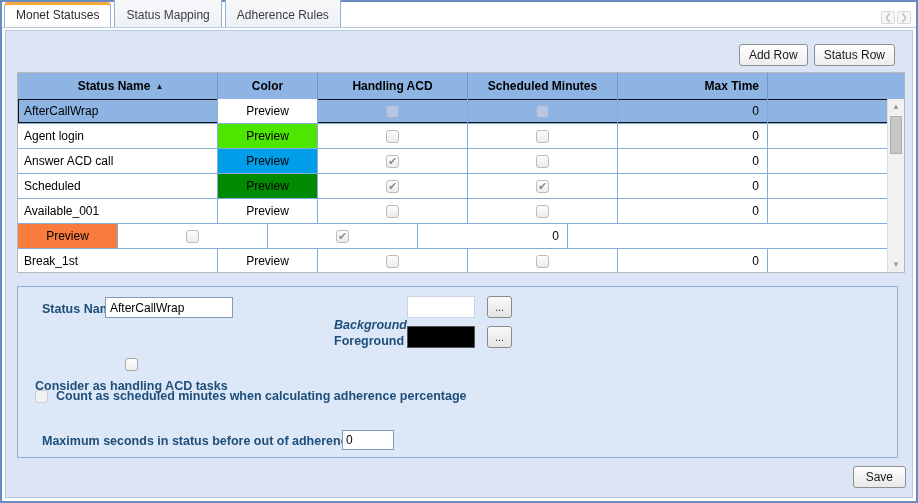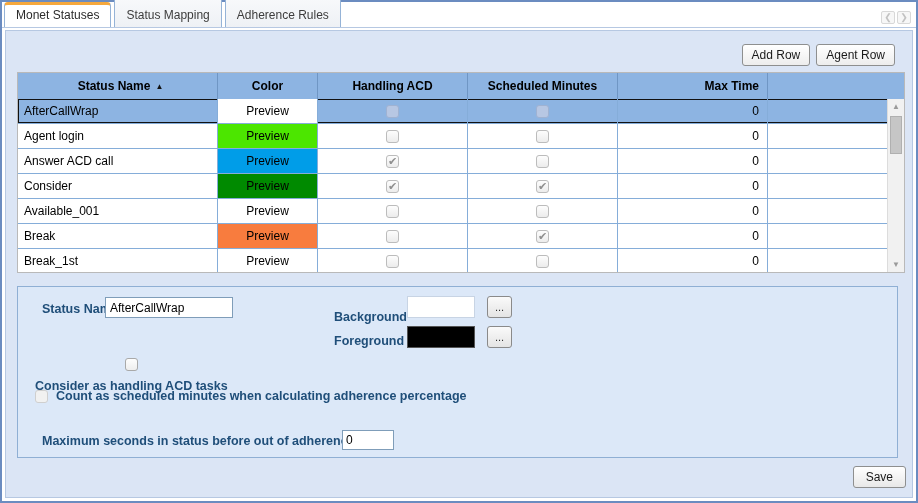--- a/index.html
+++ b/index.html
@@ -150,21 +150,21 @@
   }
   .flabel { color:#1f4e79; font-weight:bold; font-size:12.5px; }
   .f-status-label { position:absolute; left:24px; top:15px; }
   .f-status-input {
     position:absolute; left:87px; top:10px;
     width:128px; height:21px;
     border:1px solid #7f9db9; background:#fff;
     font-family:"Liberation Sans",sans-serif; font-size:12px;
     padding:0 4px; color:#000;
   }
-  .f-bg-label { position:absolute; left:316px; top:23px; }
+  .f-bg-label { position:absolute; left:316px; top:31px;font-style:italic; }
   .f-fg-label { position:absolute; left:316px; top:47px; }
   .swatch {
     position:absolute; left:389px;
     width:68px; height:22px;
     border:1px solid #c8d4e4;
   }
   .f-bg-swatch { top:9px; }
   .f-fg-swatch { top:39px; border-color:#555; }
   .dots-btn {
     position:absolute; left:469px;
@@ -214,21 +214,21 @@
     <div class="tab-nav">
       <div class="tab-nav-btn">❮</div>
       <div class="tab-nav-btn">❯</div>
     </div>
   </div>
 
   <div class="content">
 
     <div class="toolbar">
       <button class="btn">Add Row</button>
-      <button class="btn">Agent Row</button>
+      <button class="btn">Status Row</button>
     </div>
 
     <div class="grid-wrap">
       <div class="grid-header">
         <div class="hcell c-name">
           <span>Status Name</span>
           <span class="sort">▲</span>
         </div>
         <div class="hcell c-color">
           <span>Color</span>
@@ -277,21 +277,21 @@
         </div>
         <div class="gcell c-hacd">
           <span class="cbx">✔</span>
         </div>
         <div class="gcell c-sched">
           <span class="cbx"></span>
         </div>
         <div class="gcell c-max">0</div>
       </div>
           <div class="grow">
-        <div class="gcell c-name">Consider</div>
+        <div class="gcell c-name">Scheduled</div>
         <div class="gcell c-color">
           <div class="swatch-cell" style="background-color: rgb(0, 138, 0);">Preview</div>
         </div>
         <div class="gcell c-hacd">
           <span class="cbx">✔</span>
         </div>
         <div class="gcell c-sched">
           <span class="cbx">✔</span>
         </div>
         <div class="gcell c-max">0</div>
@@ -303,21 +303,20 @@
         </div>
         <div class="gcell c-hacd">
           <span class="cbx"></span>
         </div>
         <div class="gcell c-sched">
           <span class="cbx"></span>
         </div>
         <div class="gcell c-max">0</div>
       </div>
           <div class="grow">
-        <div class="gcell c-name">Break</div>
         <div class="gcell c-color">
           <div class="swatch-cell" style="background-color: rgb(248, 124, 62);">Preview</div>
         </div>
         <div class="gcell c-hacd">
           <span class="cbx"></span>
         </div>
         <div class="gcell c-sched">
           <span class="cbx">✔</span>
         </div>
         <div class="gcell c-max">0</div>

